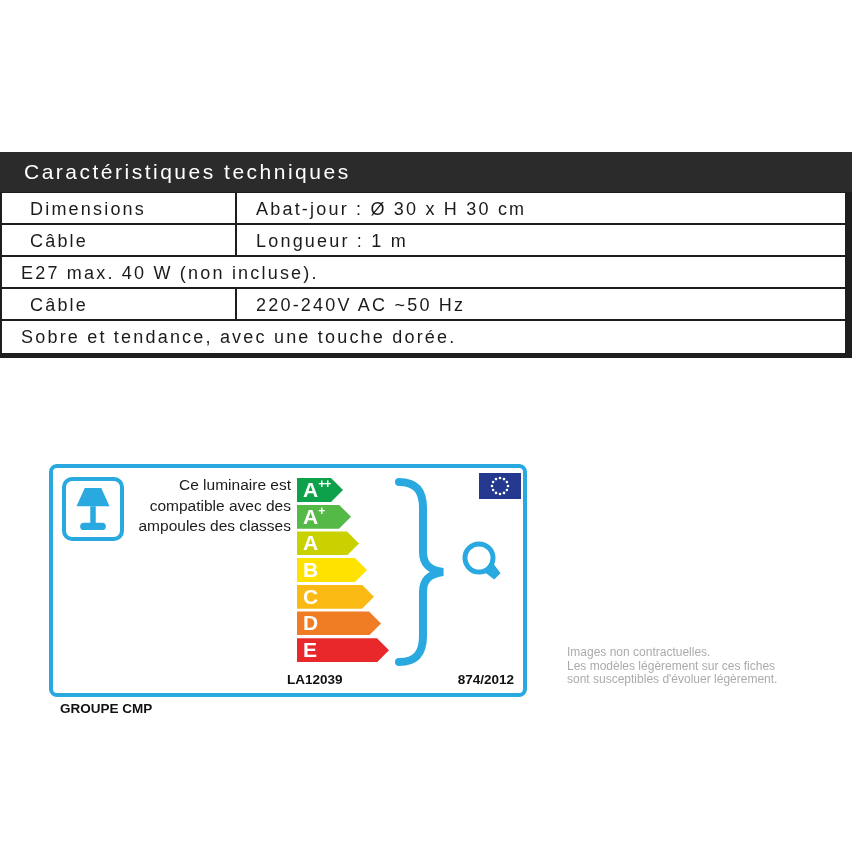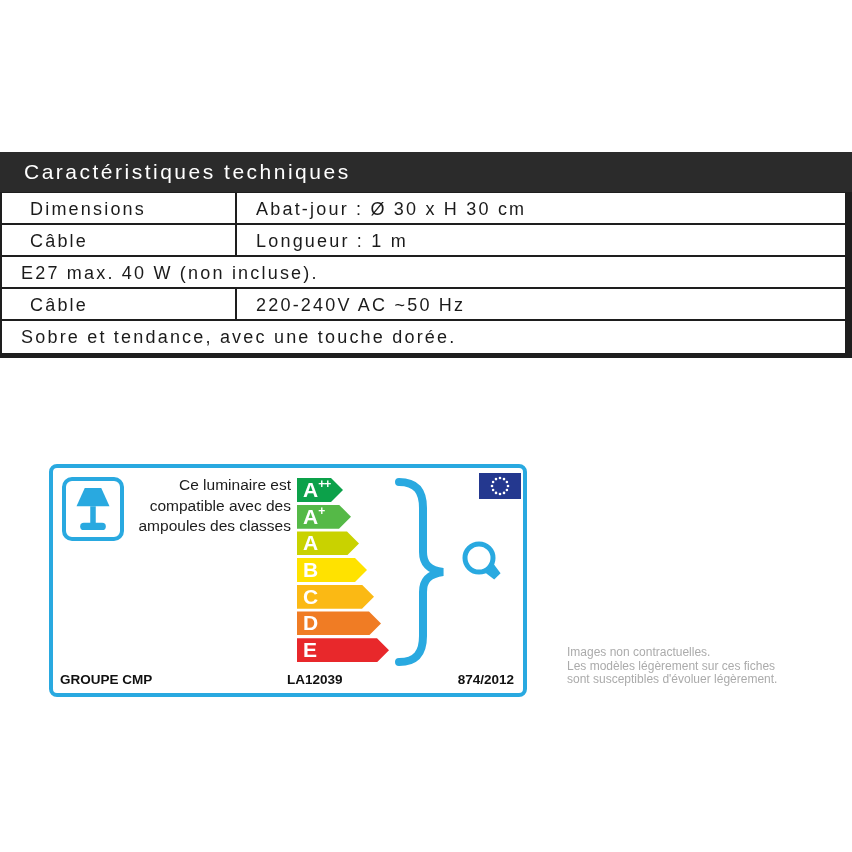--- a/index.html
+++ b/index.html
@@ -111,21 +111,21 @@
     letter-spacing: -1px;
   }
   .brace-svg { position: absolute; left: 340px; top: 8px; }
   .bulb-svg  { position: absolute; left: 398px; top: 66px; }
   .eu-flag   { position: absolute; left: 426px; top: 5px; }
   .label-footer {
     position: absolute; left: 0; bottom: 3px;
     width: 100%; height: 18px;
     font-size: 13.5px; font-weight: bold; color: #111111;
   }
-  .label-footer .f-left   { position: absolute; left: 7px; }
+  .label-footer .f-left   { position: absolute; left: 7px; margin-top: 29px; }
   .label-footer .f-center { position: absolute; left: 234px; }
   .label-footer .f-right  { position: absolute; right: 9px; text-align: right; }
 
   
   .disclaimer {
     position: absolute; left: 567px; top: 646px;
     font-size: 12px;
     line-height: 13.5px;
     color: #ababab;
   }

